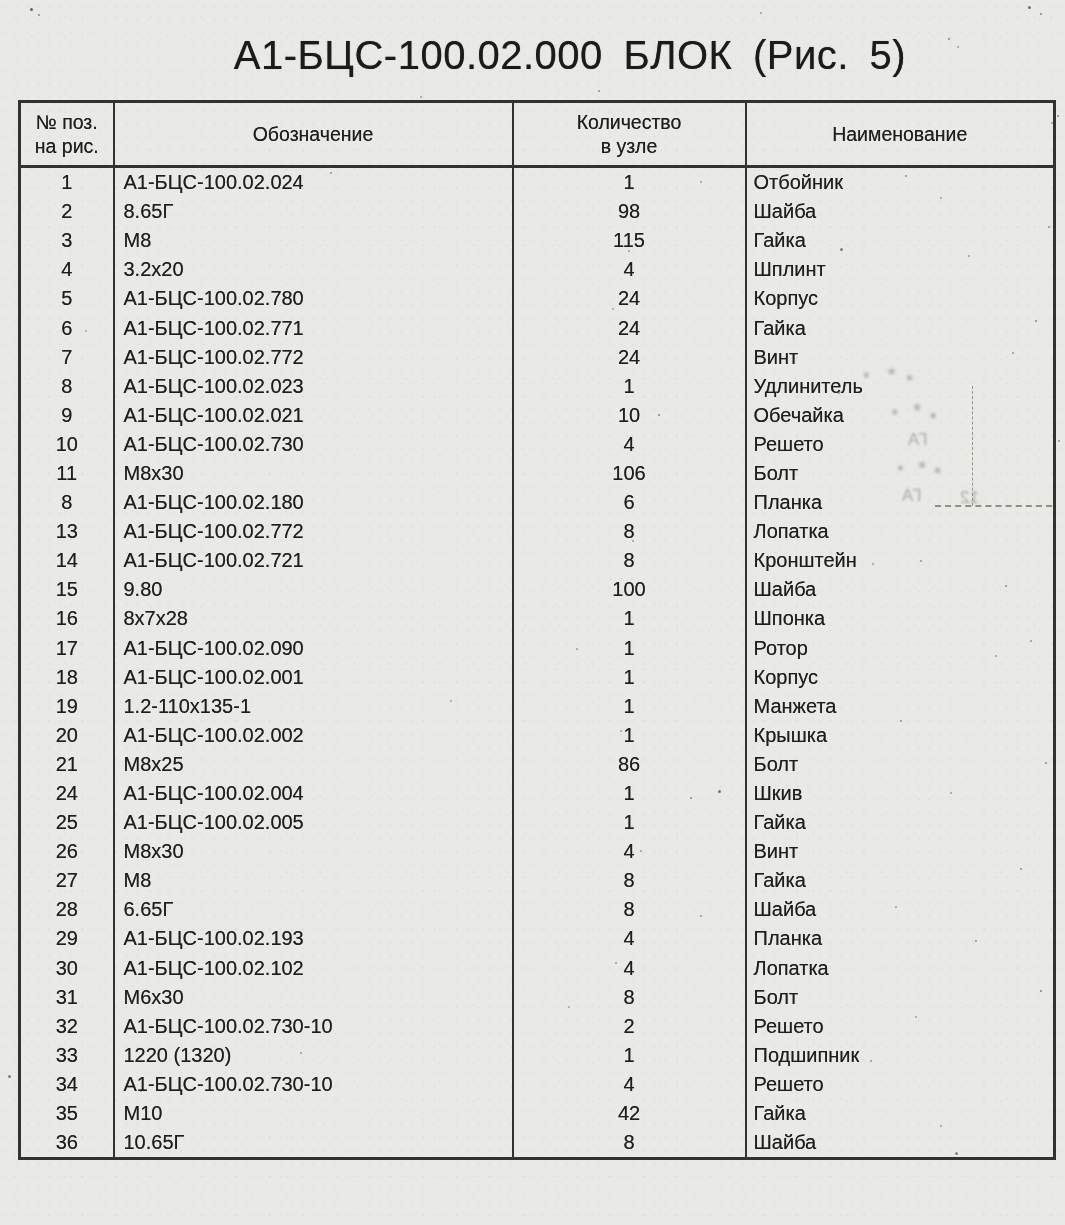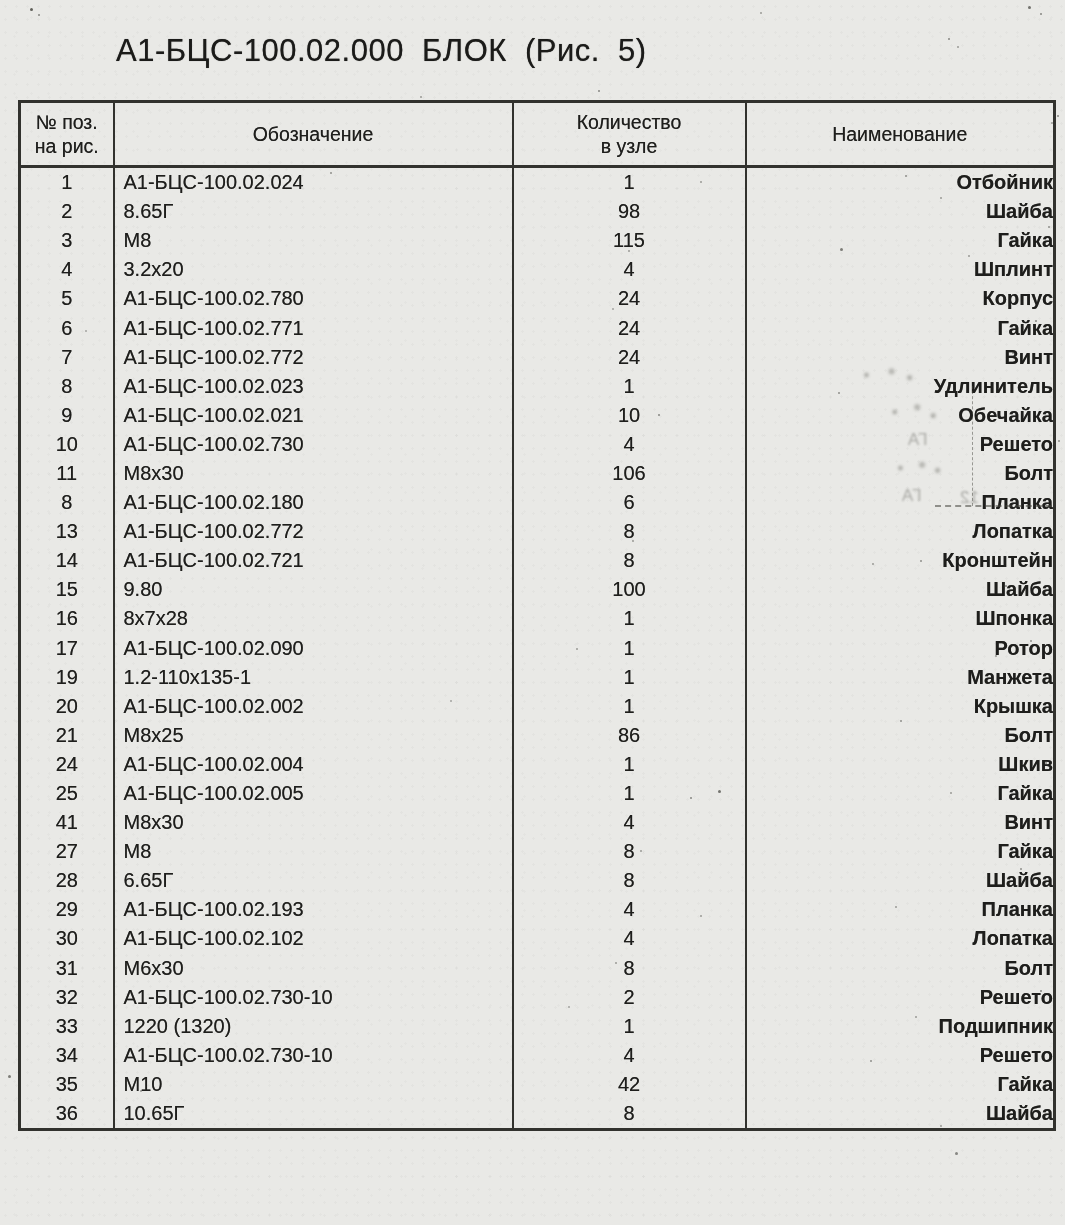--- a/index.html
+++ b/index.html
@@ -15,24 +15,24 @@
     position:absolute;inset:0;
     background-image:
       radial-gradient(circle, rgba(0,0,0,0.028) 1px, transparent 1.3px),
       radial-gradient(circle, rgba(0,0,0,0.02) 1px, transparent 1.2px);
     background-size:11px 13px, 17px 19px;
     background-position:0 0, 6px 8px;
   }
   .title{
     position:absolute;
     top:33px;left:0;width:100%;
-    text-align:left;
-    padding-left:116px;
+    text-align:center;
+    padding-left:75px;
     box-sizing:border-box;
-    font-size:31px;
+    font-size:40px;
     letter-spacing:0.5px;
     word-spacing:9px;
     color:#1b1b19;
     text-shadow:0 0 0.7px rgba(30,30,28,0.75);
   }
   table.parts{
     position:absolute;
     left:18px;top:100px;
     width:1035px;
     border-collapse:collapse;
@@ -64,21 +64,21 @@
   col.c-name{width:309px;}
   .vline{border-left:2px solid #32322e;}
   tbody td{
     height:29.1px;
     font-size:20px;
     text-shadow:0 0 0.6px rgba(30,30,28,0.65);
   }
   td.pos{text-align:center;}
   td.des{padding-left:9px;text-align:left;}
   td.qty{text-align:center;}
-  td.name{padding-left:7px;text-align:right;font-weight:bold;}
+  td.name{padding-left:7px;text-align:left;}
   
   .speck{
     position:absolute;
     background:#26261f;
     border-radius:50%;
     pointer-events:none;
   }
   
   .bleed-frag{
     position:absolute;
@@ -237,20 +237,26 @@
       <td class="qty vline">1</td>
       <td class="name vline">Шпонка</td>
     </tr>
         <tr>
       <td class="pos">17</td>
       <td class="des vline">А1-БЦС-100.02.090</td>
       <td class="qty vline">1</td>
       <td class="name vline">Ротор</td>
     </tr>
         <tr>
+      <td class="pos">18</td>
+      <td class="des vline">А1-БЦС-100.02.001</td>
+      <td class="qty vline">1</td>
+      <td class="name vline">Корпус</td>
+    </tr>
+        <tr>
       <td class="pos">19</td>
       <td class="des vline">1.2-110х135-1</td>
       <td class="qty vline">1</td>
       <td class="name vline">Манжета</td>
     </tr>
         <tr>
       <td class="pos">20</td>
       <td class="des vline">А1-БЦС-100.02.002</td>
       <td class="qty vline">1</td>
       <td class="name vline">Крышка</td>
@@ -267,21 +273,21 @@
       <td class="qty vline">1</td>
       <td class="name vline">Шкив</td>
     </tr>
         <tr>
       <td class="pos">25</td>
       <td class="des vline">А1-БЦС-100.02.005</td>
       <td class="qty vline">1</td>
       <td class="name vline">Гайка</td>
     </tr>
         <tr>
-      <td class="pos">41</td>
+      <td class="pos">26</td>
       <td class="des vline">М8х30</td>
       <td class="qty vline">4</td>
       <td class="name vline">Винт</td>
     </tr>
         <tr>
       <td class="pos">27</td>
       <td class="des vline">М8</td>
       <td class="qty vline">8</td>
       <td class="name vline">Гайка</td>
     </tr>

